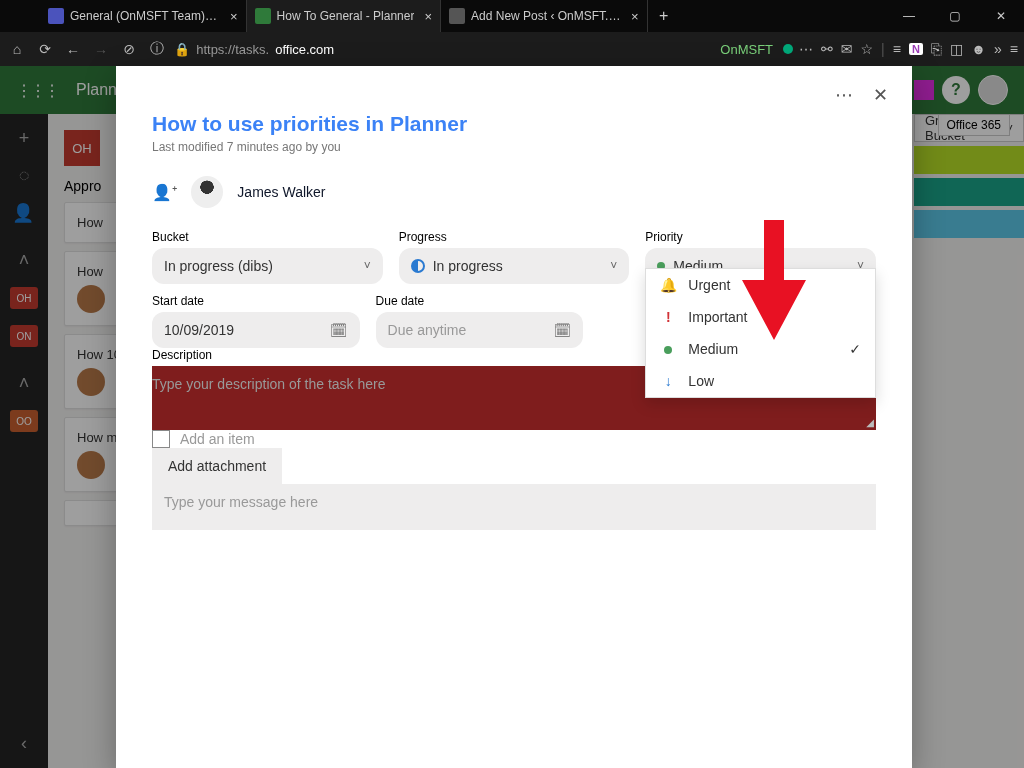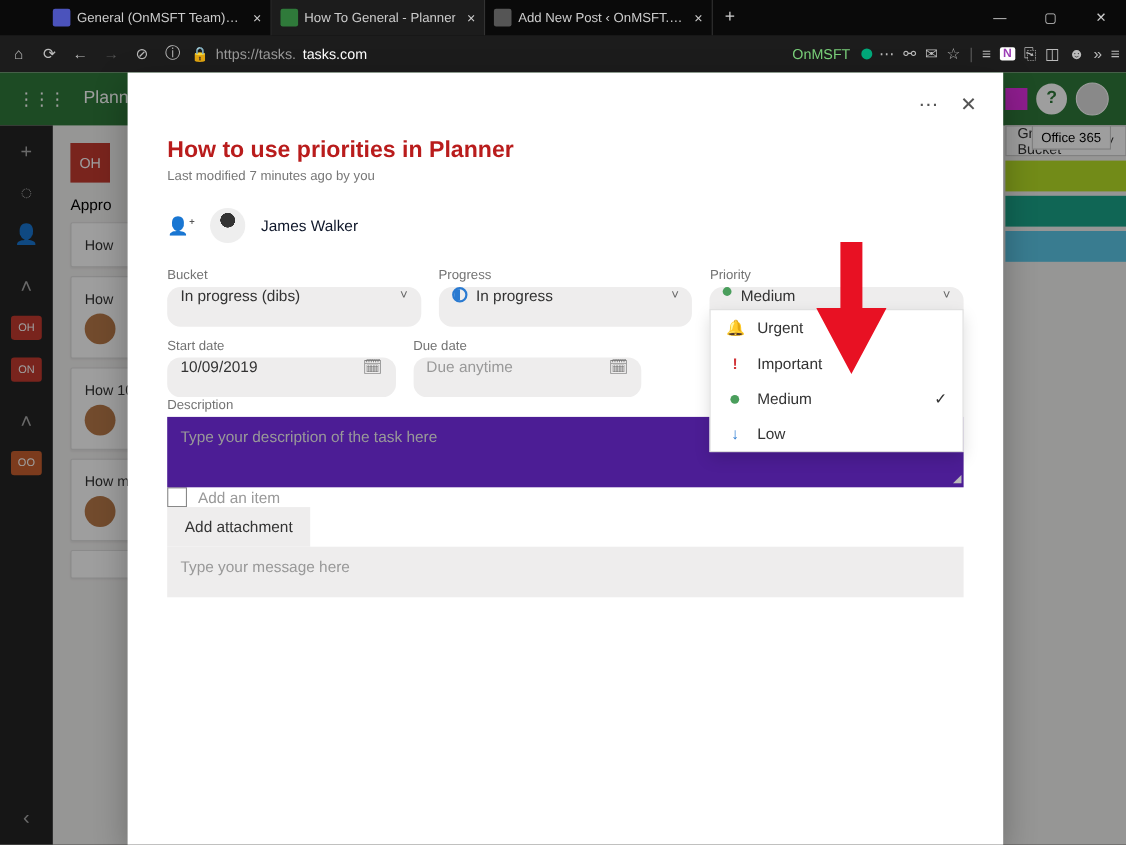--- a/index.html
+++ b/index.html
@@ -51,37 +51,37 @@
 
   .right-strip { position: absolute; top: 48px; right: 0; width: 110px; }
   .right-strip .chip { height: 28px; margin-bottom: 4px; }
   .groupby { background: #fff; color: #333; font-size: 13px; display: flex; align-items: center; padding: 0 10px; border: 1px solid #ccc; }
   .office365 { position: absolute; top: 48px; right: 14px; background: #fff; border: 1px solid #ccc; font-size: 12px; padding: 3px 8px; z-index: 2; }
   .q { background: #fff; color: #2f7a3a; width: 28px; height: 28px; border-radius: 50%; display:flex; align-items:center; justify-content:center; font-weight: bold;}
 
   
   .modal { position: absolute; z-index: 10; top: 0; left: 116px; width: 796px; height: 702px; background: #fff; box-shadow: 0 10px 30px rgba(0,0,0,0.3); padding: 26px 36px 0 36px; overflow: hidden; }
   .modal-head { display: flex; justify-content: flex-end; gap: 20px; color: #555; font-size: 18px; position: absolute; top: 18px; right: 24px; }
-  .modal h1 { font-size: 21px; font-weight: 600; color: #b91c1c; margin-top: 33px; }
+  .modal h1 { font-size: 21px; font-weight: 600; color: #3b82f6; margin-top: 20px; }
   .modal .sub { font-size: 12px; color: #777; margin-top: 4px; margin-bottom: 22px; }
   .assignee { display: flex; align-items: center; gap: 14px; margin-bottom: 22px; }
   .assignee .add { font-size: 16px; color: #555; }
   .assignee .pic { width: 32px; height: 32px; border-radius: 50%; background: #ddd; background-image: radial-gradient(circle at 50% 35%, #333 25%, #eee 26%); }
   .assignee .name { font-size: 14px; color: #0f172a; }
 
   .row3 { display: flex; gap: 16px; }
   .field { flex: 1; }
   .field.small { flex: 0.75; }
-  .label { font-size: 12px; color: #737373; margin-bottom: 4px; display: block; }
-  .select, .input { height: 36px; background: #eeeded; display: flex; align-items: flex-start; padding: 0 12px; font-size: 14px; color: #333; position: relative; border-radius: 12px; }
+  .label { font-size: 12px; color: #000000; margin-bottom: 4px; display: block; }
+  .select, .input { height: 36px; background: #eeeded; display: flex; align-items: center; padding: 0 12px; font-size: 14px; color: #333; position: relative; border-radius: 12px; }
   .select .chev { margin-left: auto; color: #666; font-size: 12px; }
   .input .cal { margin-left: auto; color: #666; font-size: 14px; }
   .input.placeholder { color: #999; gap: 40px; }
   .row2 { display: flex; gap: 16px; margin-top: 10px; }
-  .textarea { height: 64px; background: #4c1d95; padding: 10px 12px; font-size: 14px; color: #999; position: relative; }
+  .textarea { height: 64px; background: #7f1d1d; padding: 10px 0; font-size: 14px; color: #999; position: relative; }
   .resize { position: absolute; bottom: 2px; right: 2px; color: #bbb; font-size: 10px; }
 
   .section-label { font-size: 13px; color: #444; margin-top: 24px; margin-bottom: 10px; }
   .check-add { display: flex; align-items: center; gap: 10px; color: #999; font-size: 14px; }
   .check-add .box { width: 18px; height: 18px; border: 1px solid #888; }
   .attach-btn { display: inline-block; background: #eeeded; padding: 10px 16px; font-size: 14px; color: #333; }
   .comments-box { height: 46px; background: #eeeded; padding: 10px 12px; font-size: 14px; color: #999; }
 
   
   .priority-wrap { position: relative; }
@@ -128,21 +128,21 @@
   <div class="addrbar">
     <span class="icn">⌂</span>
     <span class="icn">⟳</span>
     <span class="icn">←</span>
     <span class="icn" style="color:#555">→</span>
     <span class="icn">⊘</span>
     <span class="icn">ⓘ</span>
     <div class="url">
       <span class="lock">🔒</span>
       <span>https://tasks.</span>
-        <span class="tld">tasks.com</span>
+        <span class="tld">office.com</span>
     </div>
     <span class="orglabel">OnMSFT</span>
     <span class="orgdot"></span>
     <div class="rt-icons">
       <span>⋯</span>
       <span>⚯</span>
       <span>✉</span>
       <span>☆</span>
       <span style="color:#555">|</span>
       <span>≡</span>

